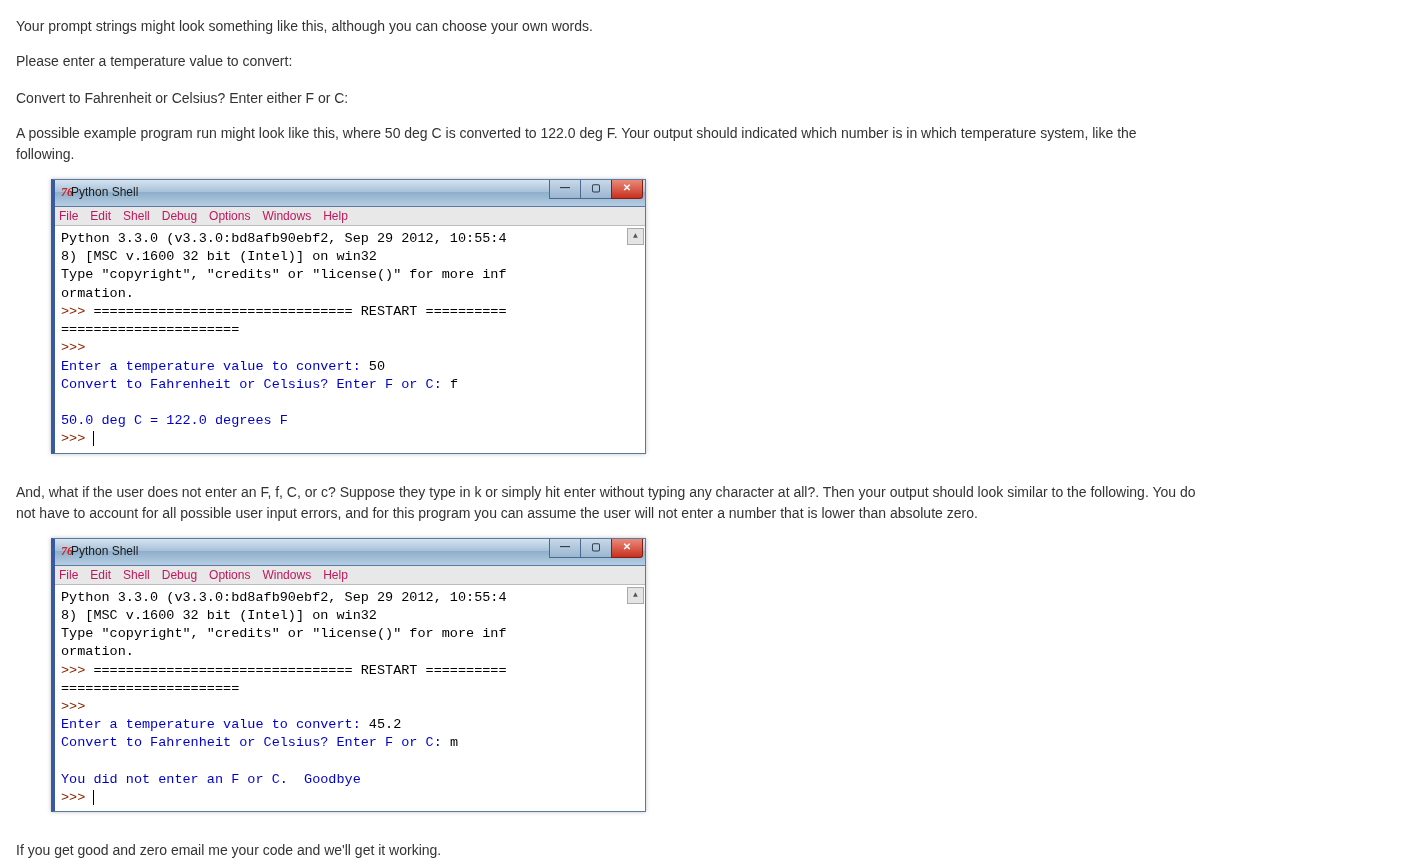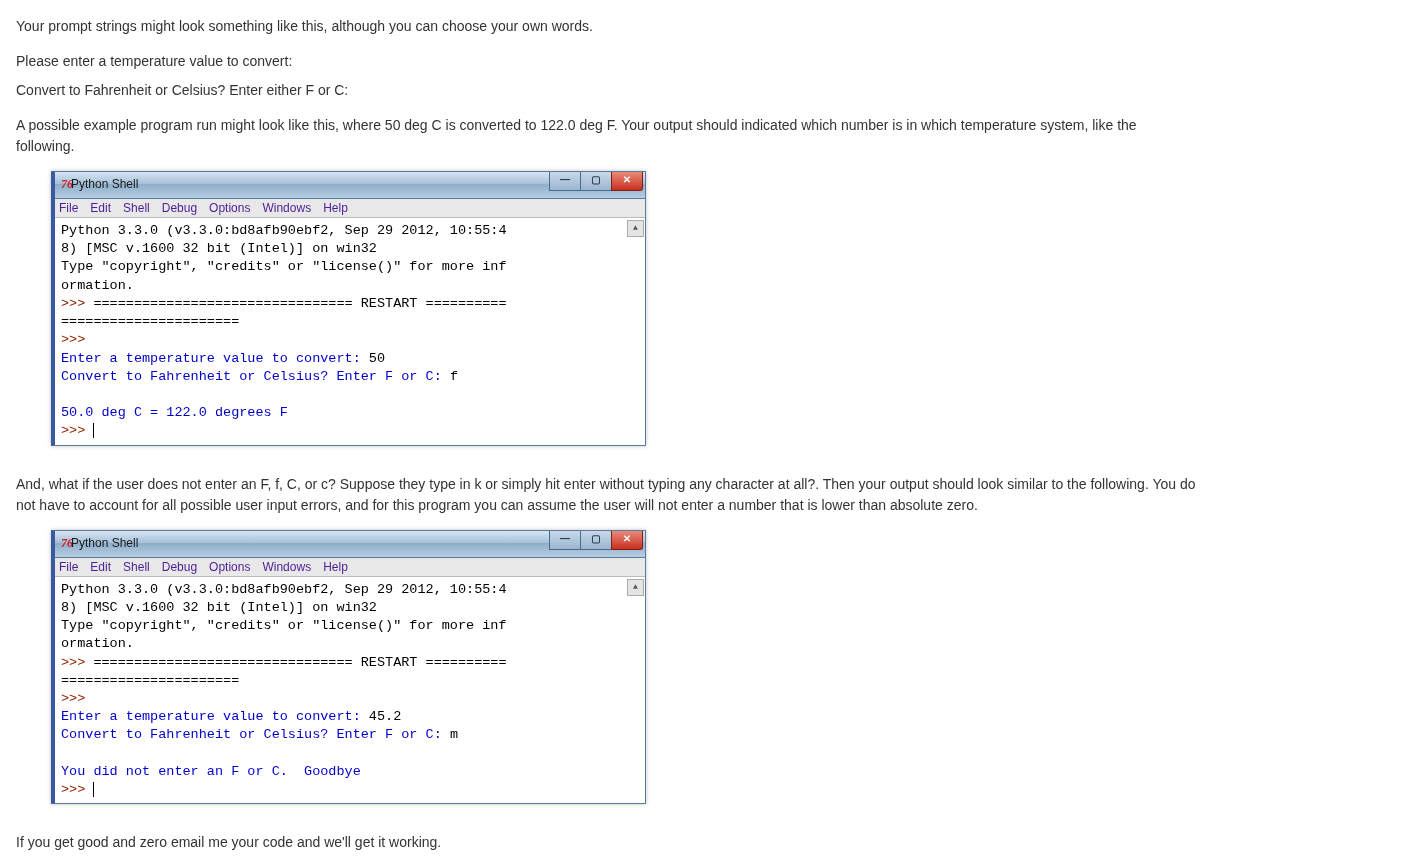--- a/index.html
+++ b/index.html
@@ -71,21 +71,21 @@
     background: linear-gradient(to bottom, #ea8a7a, #c83020);
     color: #fff;
     border-color: #802010;
     border-radius: 0 0 3px 0;
   }
   .menubar {
     background: #e8e8e8;
     border-bottom: 1px solid #bbb;
     padding: 2px 4px;
     font-size: 12px;
-    color: #4c1d95;
+    color: #be185d;
   }
   .menubar span {
     margin-right: 12px;
   }
   .shell-body {
     position: relative;
     font-family: "Courier New", monospace;
     font-size: 13.5px;
     line-height: 1.35;
     padding: 4px 16px 4px 6px;
@@ -109,21 +109,21 @@
     color: #555;
   }
   .cursor { border-left: 1px solid #000; }
 </style>
 </head>
 <body>
 
 <p class="para">Your prompt strings might look something like this, although you can choose your own words.</p>
 
 <p class="para" style="margin-bottom:8px">Please enter a temperature value to convert:</p>
-<p class="para" style="margin-top:8px">Convert to Fahrenheit or Celsius? Enter either F or C:</p>
+<p class="para" style="margin-top:16px">Convert to Fahrenheit or Celsius? Enter either F or C:</p>
 
 <p class="para">A possible example program run might look like this, where 50 deg C is converted to 122.0 deg F. Your output should indicated which number is in which temperature system, like the following.</p>
 
 <div class="shell-window">
   <div class="tbar">
     <span class="logo">76</span>
     <span class="title">Python Shell</span>
     <div class="winbtns">
       <div class="winbtn">—</div>
       <div class="winbtn">▢</div>

